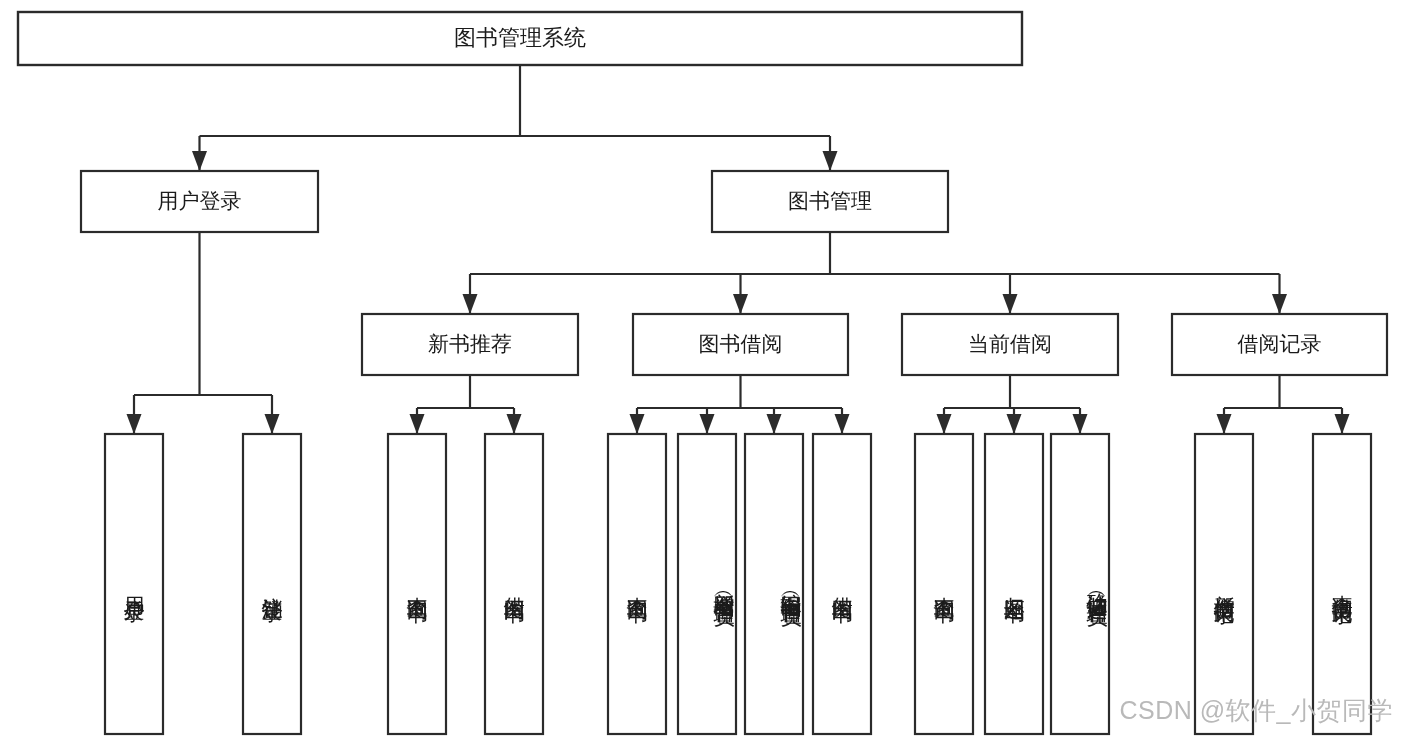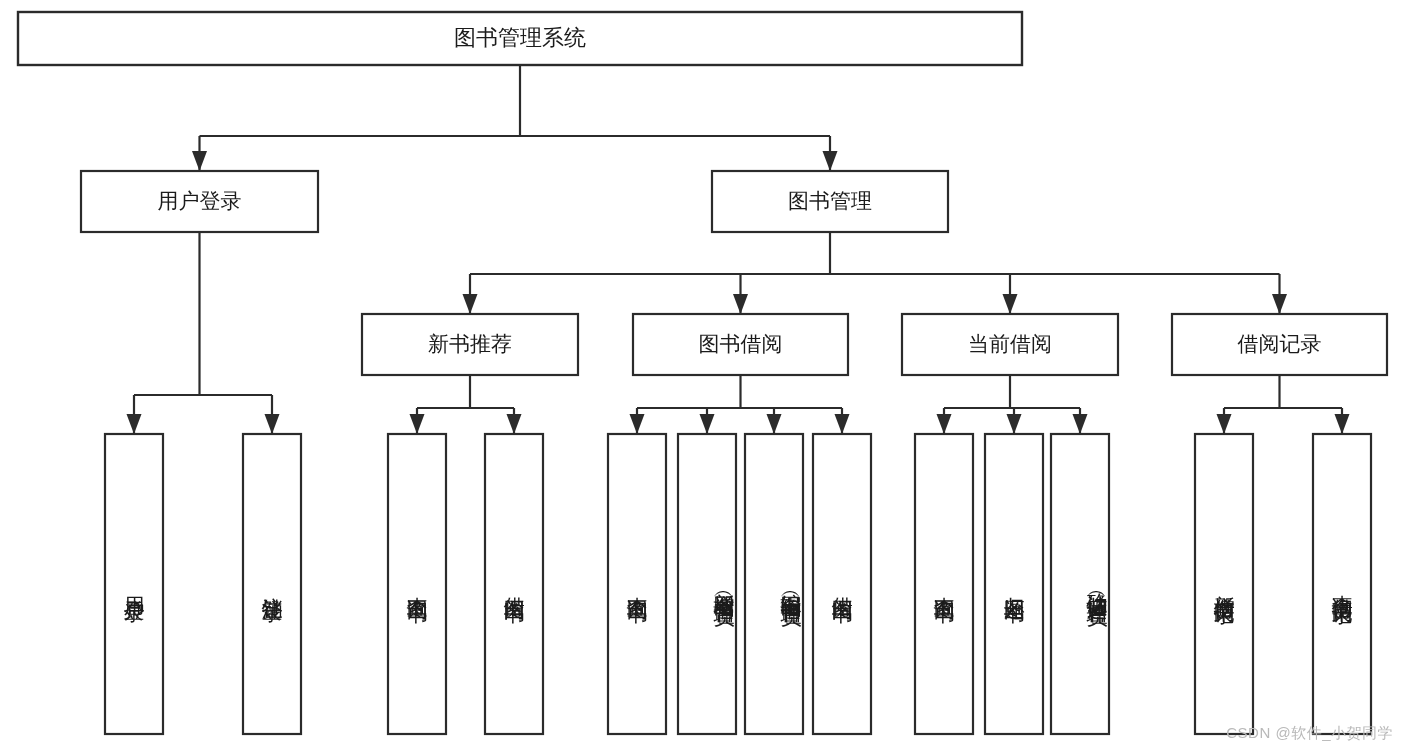--- a/index.html
+++ b/index.html
@@ -63,23 +63,23 @@
     line-height: 1.08;
     letter-spacing: 2px;
     color: #1b1b1b;
     text-align: center;
     white-space: nowrap;
     pointer-events: none;
   }
   .watermark {
     position: absolute;
     right: 12px;
-    bottom: 4px;
+    bottom: 20px;
     font-family: "Liberation Sans", "DejaVu Sans", sans-serif;
-    font-size: 15px;
+    font-size: 25px;
     color: #b9b9b9;
     letter-spacing: 0.5px;
     user-select: none;
   }
 </style>
 </head>
 <body>
 
 <div id="diagram-root">
   <svg class="diagram-canvas" viewBox="0 0 1405 747">

